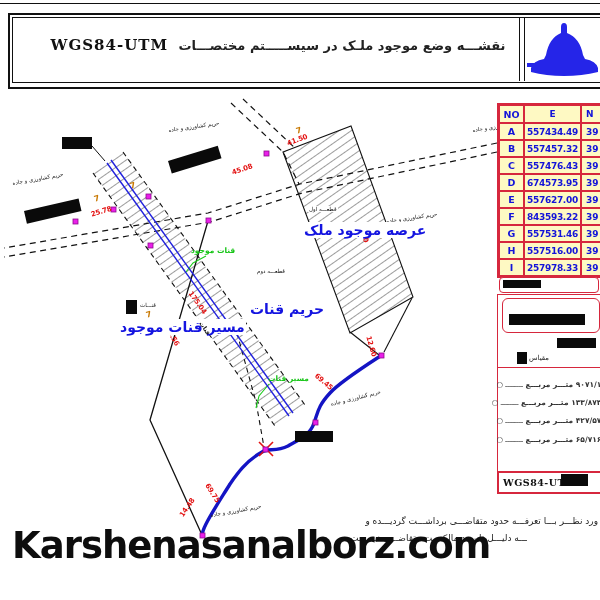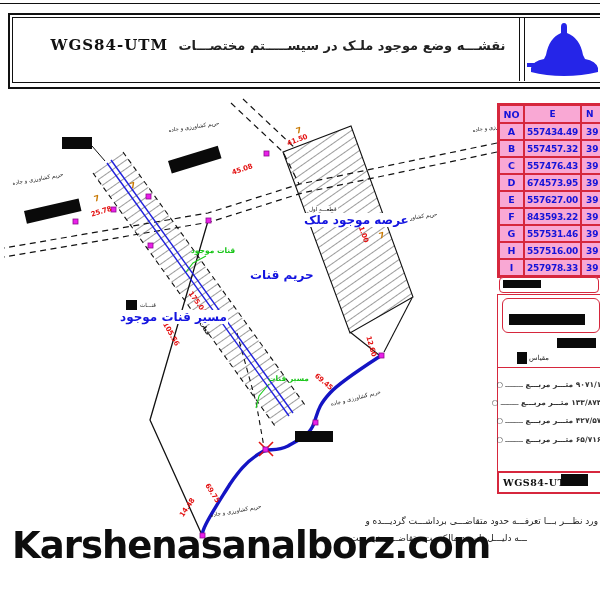--- a/index.html
+++ b/index.html
@@ -13,21 +13,21 @@
   .hdr-div{top:17px;width:0;height:64px;border-left:1.4px solid #111;}
   .hdr-title{left:40px;top:36px;width:470px;text-align:center;direction:rtl;
              font-size:13px;font-weight:bold;color:#222;letter-spacing:.3px;}
   .hdr-title .lat{font-family:"DejaVu Serif",serif;font-size:15px;font-weight:bold;color:#111;
                   letter-spacing:1px;padding:0 6px;}
   
   .tbl{left:497px;top:103px;width:132px;border:2px solid #d6273d;background:#fff;}
   .tr{display:flex;height:17px;}
   .tr.hd{height:18px;}
   .td{border:1.2px solid #d6273d;display:flex;align-items:center;justify-content:center;
-      color:#1313d9;font-weight:bold;font-size:9px;background:#f9a8d4;overflow:hidden;}
+      color:#1313d9;font-weight:bold;font-size:9px;background:#fef9c3;overflow:hidden;}
   .td.cno{width:23px;flex:none;font-size:9.5px;}
   .td.ce{width:55px;flex:none;letter-spacing:-.3px;}
   .td.cn{width:46px;flex:none;justify-content:flex-start;padding-left:4px;}
   
   .rbox{border:1.6px solid #d6273d;background:#fff;}
   .blackbar{background:#0a0a0a;}
   .panel-line{border-top:1.6px solid #d6273d;}
   .scale-row{font-size:7px;color:#222;direction:rtl;}
   .area-line{direction:rtl;text-align:right;font-size:7.5px;font-weight:bold;color:#333;
              white-space:nowrap;}
@@ -36,22 +36,22 @@
            display:flex;align-items:center;}
   .pfooter .ftxt{font-size:9.5px;font-weight:bold;color:#111;padding-left:4px;letter-spacing:.5px;
                  font-family:"DejaVu Serif",serif;}
   
   .dim{position:absolute;color:#e31212;font-weight:bold;font-size:7px;white-space:nowrap;
        transform-origin:left top;letter-spacing:-.2px;}
   .tiny{position:absolute;color:#222;font-size:5.5px;white-space:nowrap;transform-origin:left top;
         direction:rtl;letter-spacing:-.2px;}
   .green{position:absolute;color:#17c517;font-weight:bold;font-size:7.5px;white-space:nowrap;direction:rtl;}
   .psmall{position:absolute;color:#111;font-size:5.5px;white-space:nowrap;direction:rtl;background:#fff;padding:0 1px;}
-  .pbold{position:absolute;color:#1414e0;font-weight:bold;font-size:12px;white-space:nowrap;direction:rtl;
-         background:#fff;padding:0 1px;}
+  .pbold{position:absolute;color:#1414e0;font-weight:bold;font-size:14px;white-space:nowrap;direction:rtl;
+         background:#fff;padding:0 1px;margin-top:9px;}
   .redact{position:absolute;background:#0a0a0a;transform-origin:left top;}
   .tick{position:absolute;color:#c87800;font-weight:bold;font-size:8px;transform:rotate(-15deg);}
   .striptxt{position:absolute;color:#111;font-weight:bold;font-size:6px;white-space:nowrap;
             transform-origin:left top;direction:rtl;}
   
   .note{position:absolute;direction:rtl;font-size:9px;color:#222;white-space:nowrap;}
   .wm{position:absolute;left:12px;top:524px;font-size:37px;font-weight:800;color:#0d0d0d;
       letter-spacing:-1px;font-family:"DejaVu Sans",sans-serif;}
 </style>
 </head>
@@ -158,21 +158,21 @@
   <span class="tick" style="left:296px;top:126px;">7</span>
   <span class="tick" style="left:379px;top:231px;">7</span>
   <span class="tick" style="left:146px;top:310px;">7</span>
 
   <span class="green" style="left:191px;top:246px;">قنات موجود</span>
   <span class="green" style="left:268px;top:374px;">مسیر قنات</span>
 
   <span class="psmall" style="left:308px;top:206px;">قطعـــه اول</span>
   <span class="pbold" style="left:303px;top:213px;">عرصه موجود ملک</span>
   <span class="psmall" style="left:256px;top:268px;">قطعـــه دوم</span>
-  <span class="pbold" style="left:249px;top:268px;">حریم قنات</span>
+  <span class="pbold" style="left:249px;top:292px;">حریم قنات</span>
   <span class="psmall" style="left:139px;top:302px;">قنـــات</span>
   <span class="pbold" style="left:119px;top:310px;">مسیر قنات موجود</span>
   <span class="striptxt" style="left:204px;top:320px;transform:rotate(56deg);">قنات</span>
 
   <div class="abs tbl">
     <div class="tr hd">
       <div class="td cno">NO</div>
       <div class="td ce">E</div>
       <div class="td cn">N</div>
     </div>

